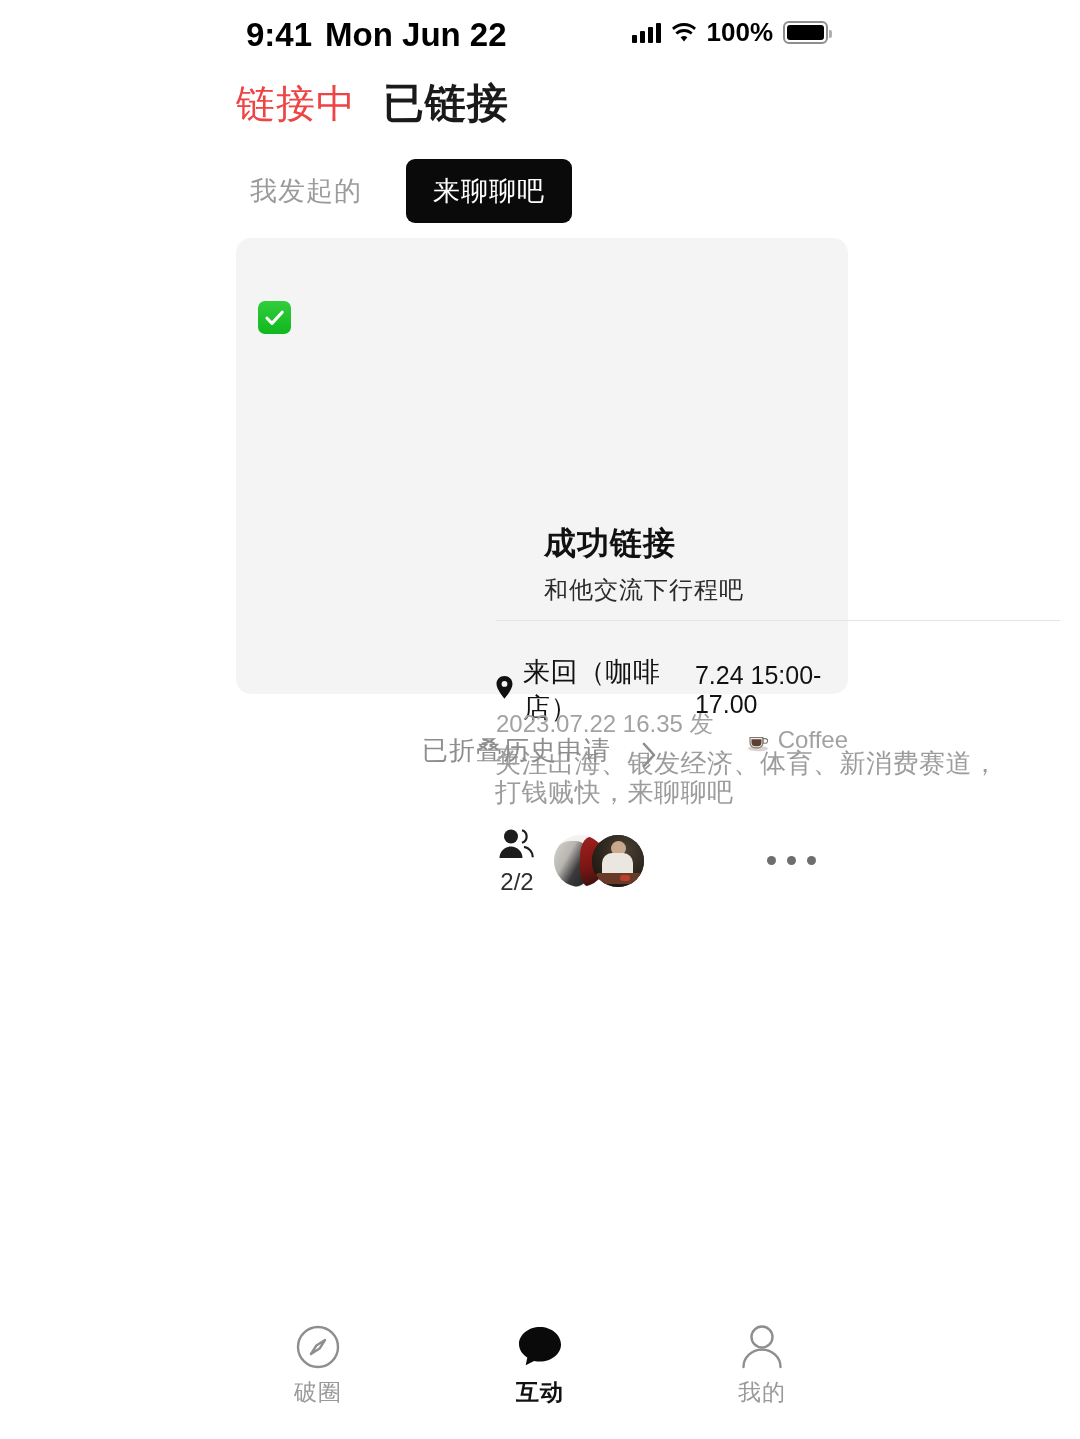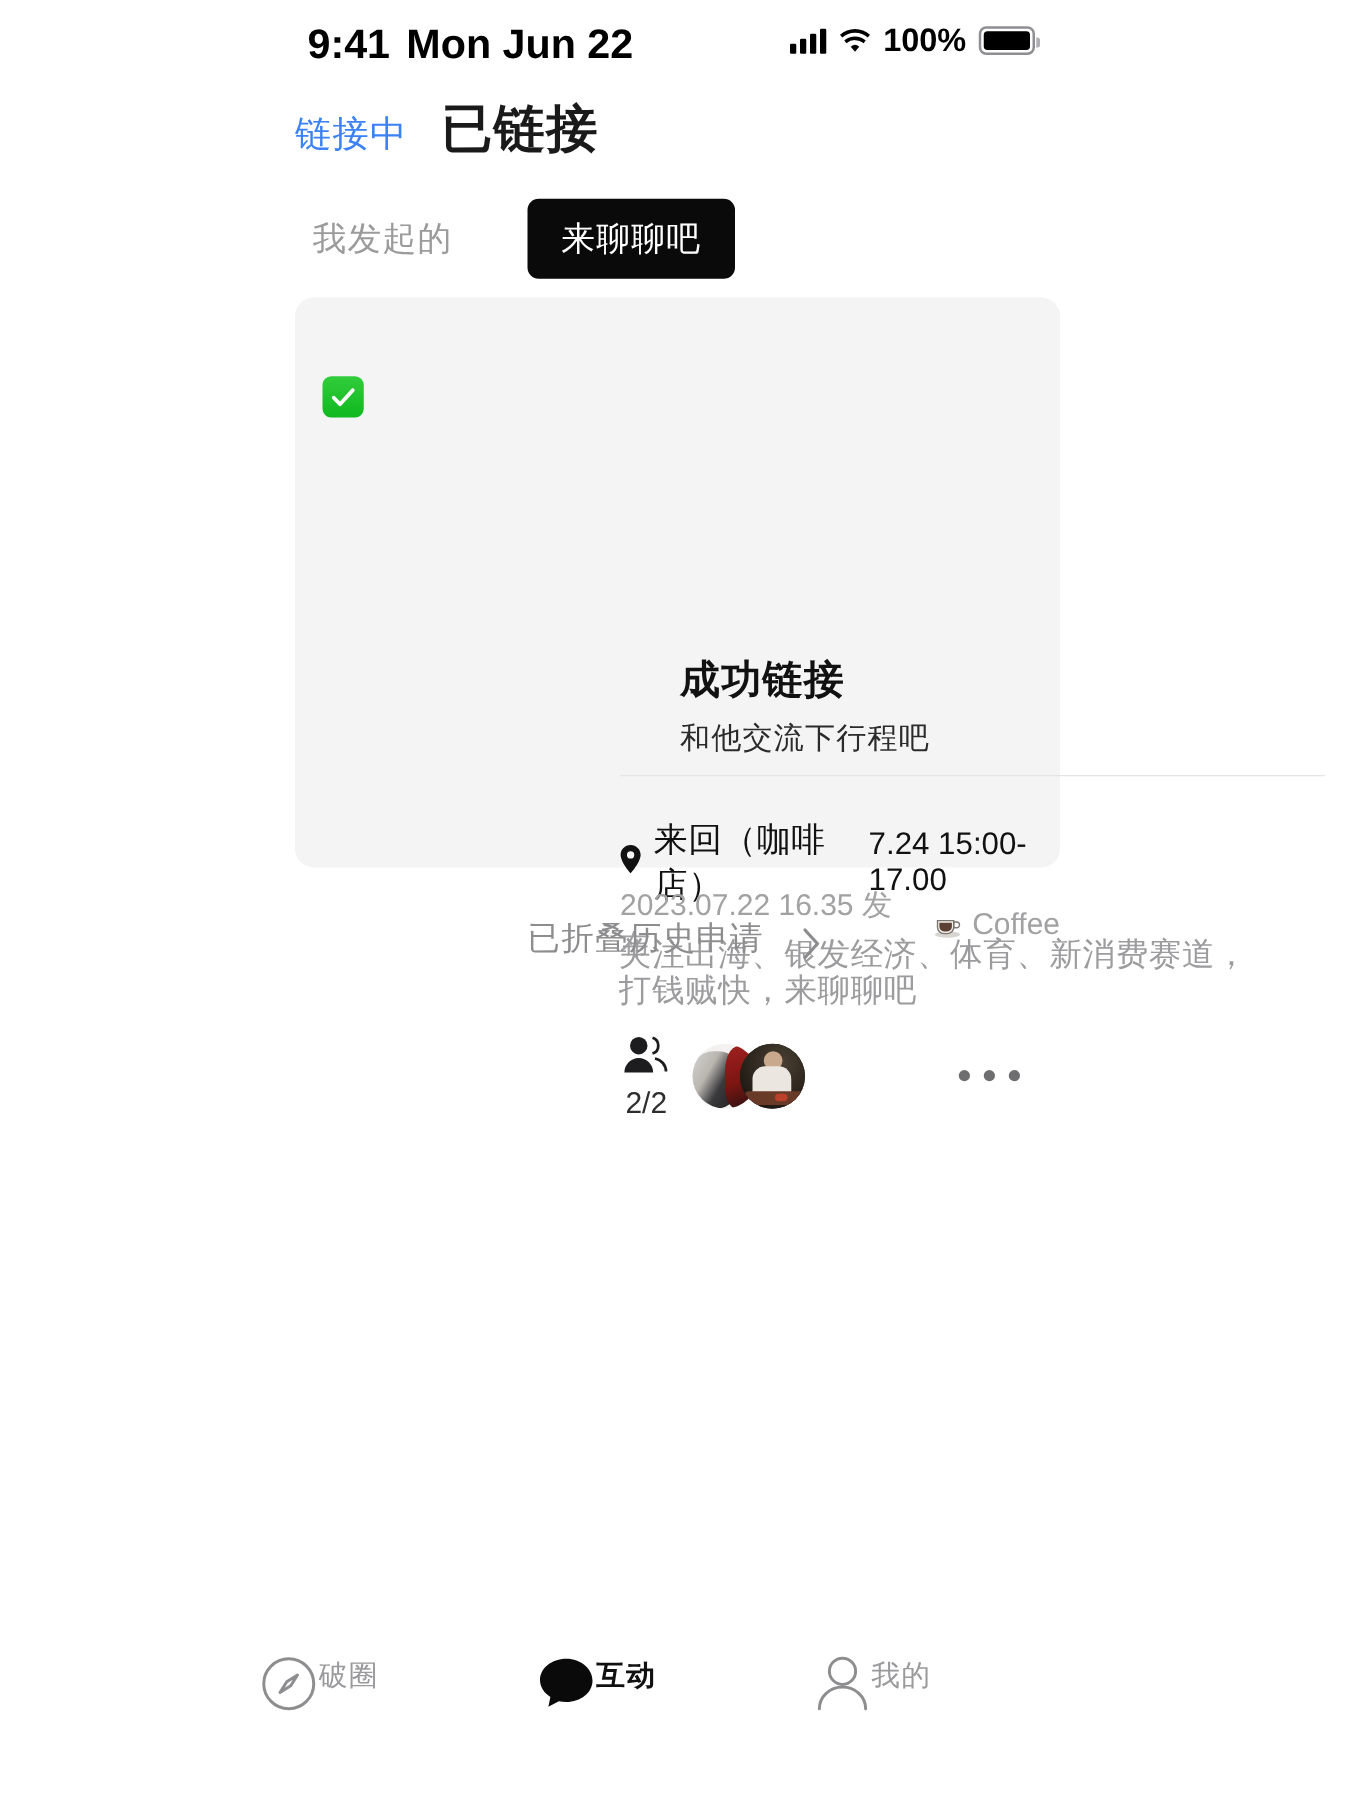--- a/index.html
+++ b/index.html
@@ -41,27 +41,27 @@
   .batt:after {
     content:""; position:absolute; right:-6px; top:7px;
     width:3px; height:8px; background:#b0b0b4; border-radius:0 2px 2px 0;
   }
 
   
   .maintabs {
     position:absolute; left:236px; top:76px;
     display:flex; align-items:baseline; gap:27px;
   }
-  .mt { color:#3b82f6; font-size:29px; letter-spacing:1px; }
+  .mt { color:#ef4444; font-size:39px; letter-spacing:1px; }
   .mt.active { color:#1a1a1a; font-size:41px; font-weight:bold; }
 
   
   .subtabs {
     position:absolute; left:250px; top:159px;
-    display:flex; align-items:center; gap:60px;
+    display:flex; align-items:center; gap:44px;
   }
   .st {
     font-size:27px; color:#9b9b9b; padding:0; letter-spacing:1px;
   }
   .st.pill {
     background:#0a0a0a; color:#fff; border-radius:9px;
     padding:14px 27px; font-size:27px; letter-spacing:1px;
   }
 
   
@@ -148,21 +148,21 @@
   }
   .history-label { font-size:26px; color:#8d8d8f; letter-spacing:1px; }
   .chev { width:17px; height:26px; }
 
   
   .bottomnav {
     position:absolute; bottom:0; left:0; width:1080px; height:135px;
     display:flex; align-items:flex-start; justify-content:center; gap:0;
   }
   .nav-item {
-    width:222px; display:flex; flex-direction:row; 
+    width:222px; display:flex; flex-direction:column; align-items:center;
     padding-top:17px; cursor:pointer;
   }
   .nav-ico { height:52px; display:flex; align-items:center; justify-content:center; }
   .nav-label { font-size:23px; color:#9a9a9c; margin-top:4px; letter-spacing:1px; }
   .nav-item.active .nav-label { color:#111; font-weight:bold; }
 </style>
 </head>
 <body>
 
 <div class="phone">

